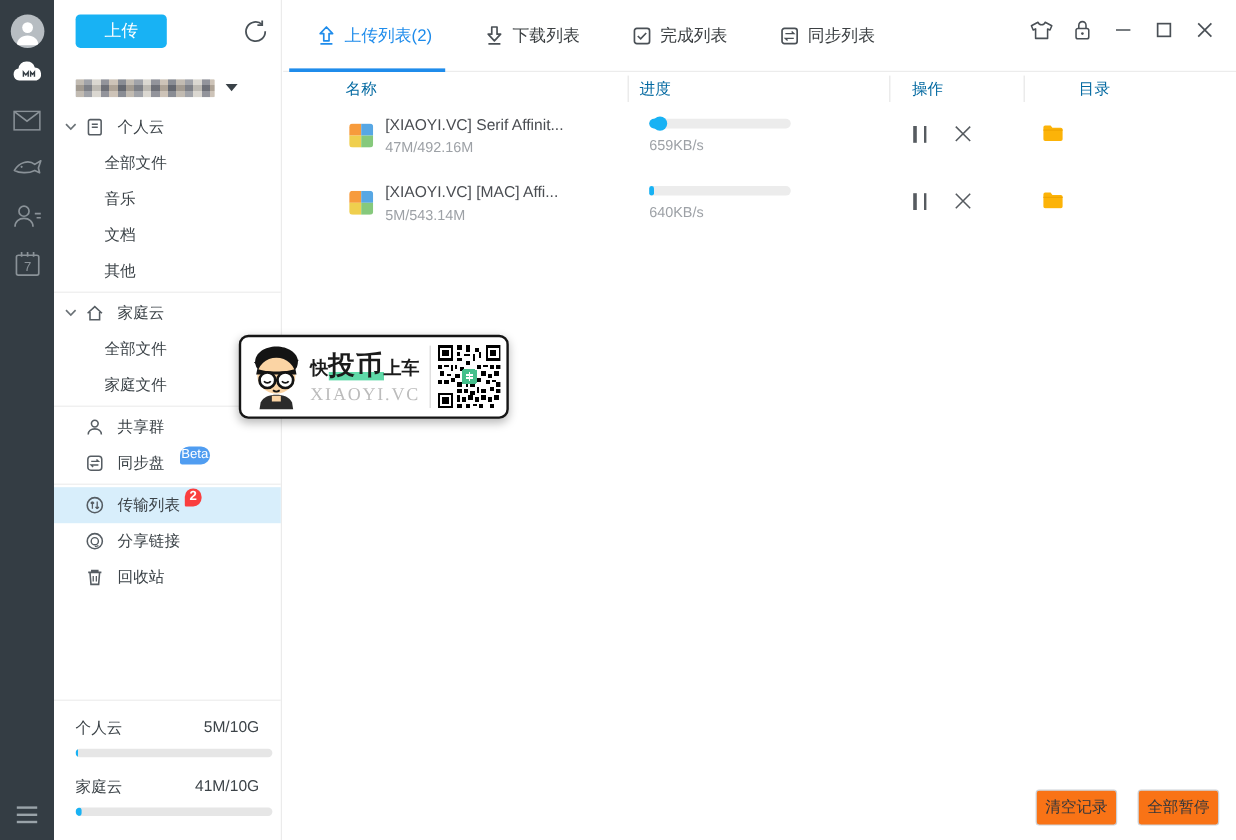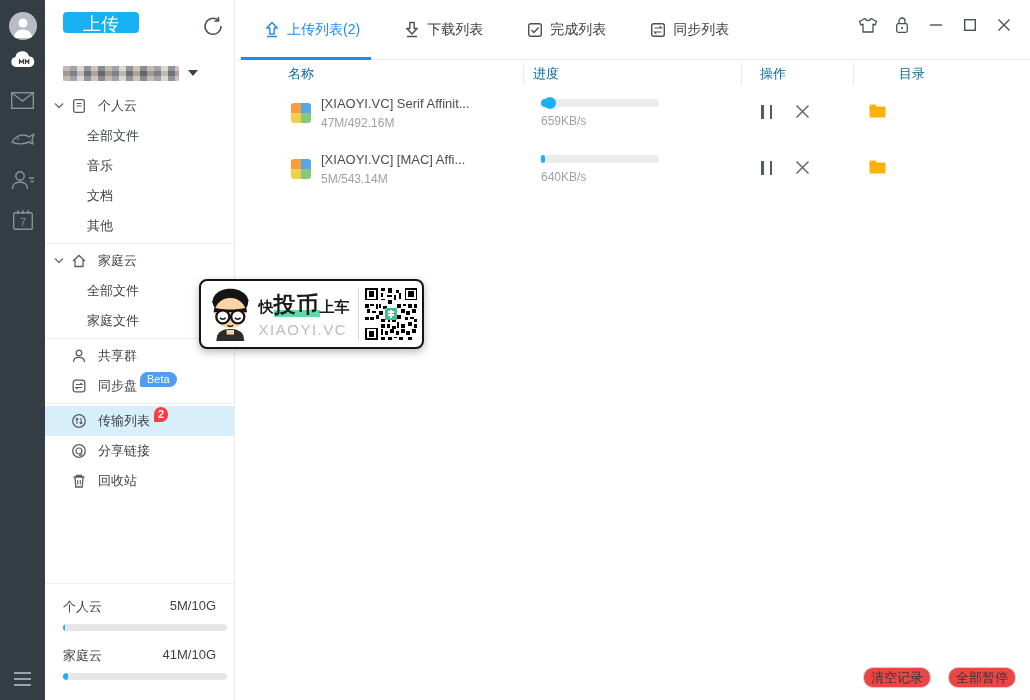--- a/index.html
+++ b/index.html
@@ -12,42 +12,42 @@
   .rail .ric { position:absolute; left:0; width:45px; display:flex; justify-content:center; }
   .avatar { position:absolute; left:9px; top:12px; width:28px; height:28px; border-radius:50%;
     background:#b7bdc2; overflow:hidden; }
   .avatar svg { display:block; margin:4px auto 0; }
   .hamburger { position:absolute; left:14px; top:672px; width:17px; height:14px; }
   .hamburger i { display:block; height:1.5px; background:#9aa3a9; margin-bottom:4.5px; }
 
   
   .sidebar { position:absolute; left:45px; top:0; width:190px; height:700px; background:#fff;
     border-right:1px solid #ebebeb; }
-  .upload-btn { position:absolute; left:18px; top:12px; width:76px; height:21px; background:#18b2f4;
-    color:#fff; font-size:18px; border:none; border-radius:4px; cursor:pointer; }
+  .upload-btn { position:absolute; left:18px; top:12px; width:76px; height:28px; background:#18b2f4;
+    color:#fff; font-size:14px; border:none; border-radius:4px; cursor:pointer; }
   .refresh { position:absolute; left:157px; top:15px; width:22px; height:22px; }
   .user-row { position:absolute; left:18px; top:64px; height:18px; display:flex; align-items:center; }
   .pixel-name { width:116px; height:15px; border-radius:1px;
     background:
       repeating-linear-gradient(0deg, rgba(255,255,255,.18) 0 5px, rgba(0,0,0,.10) 5px 10px),
       repeating-linear-gradient(90deg,#b4aca1 0 7px,#8c8f96 7px 14px,#d3cfc7 14px 21px,#7b7d85 21px 28px,#c2b6a8 28px 35px,#6f737c 35px 42px); }
   .caret-down { width:0; height:0; border-left:5px solid transparent; border-right:5px solid transparent;
     border-top:6px solid #3a4248; margin-left:9px; }
 
   .tree { position:absolute; left:0; top:91px; width:189px; }
   .titem { position:relative; height:30px; display:flex; align-items:center; font-size:13px;
     color:#3c4348; cursor:pointer; }
   .titem .chev { position:absolute; left:9px; top:11px; }
   .titem .nico { position:absolute; left:26px; top:7px; width:16px; height:16px; }
   .titem .lbl { margin-left:53px; }
   .titem.child .lbl { margin-left:42px; }
   .titem.selected { background:#d8eefb; }
   .tdiv { height:1px; background:#ededed; margin:2px 0 2px 0; }
-  .badge-beta { margin-left:3px; background:#509df1; color:#fff; font-size:11px; line-height:14px;
-    padding:0 7px 1px; border-radius:8px 8px 8px 2px; position:relative; top:-7px; }
+  .badge-beta { margin-left:13px; background:#509df1; color:#fff; font-size:11px; line-height:14px;
+    padding:0 1px 1px; border-radius:8px 8px 8px 2px; position:relative; top:-7px; }
   .badge-num { margin-left:4px; background:#fa3e3e; color:#fff; font-size:11px; font-weight:bold;
     line-height:15px; padding:0 4px; border-radius:7px 7px 7px 1px; position:relative; top:-7px; }
 
   .quota { position:absolute; left:0; bottom:0; width:189px; border-top:1px solid #ededed;
     padding:14px 18px 20px; }
   .qrow { margin-bottom:16px; }
   .qtop { display:flex; justify-content:space-between; font-size:13px; color:#3c4348; margin-bottom:8px; }
   .qbar { width:164px; height:7px; background:#e6e6e6; border-radius:4px; overflow:hidden; }
   .qfill { height:7px; background:#18b2f4; border-radius:4px; }
 
@@ -85,28 +85,28 @@
   .op-pause { position:absolute; left:516px; top:17px; width:13px; height:14px; cursor:pointer; }
   .op-pause i { position:absolute; top:0; width:2.5px; height:14px; background:#565b60; }
   .op-pause i:first-child{left:1px;} .op-pause i:last-child{right:1px;}
   .op-cancel { position:absolute; left:551px; top:16px; cursor:pointer; }
   .dir-folder { position:absolute; left:625px; top:16px; cursor:pointer; }
 
   
   .stamp { position:absolute; left:-37px; top:279px; width:225px; height:70px; background:#fff;
     border:2.5px solid #151515; border-radius:8px; box-shadow:0 3px 8px rgba(0,0,0,.28);
     display:flex; align-items:center; padding:3px 5px; }
-  .stamp-txt { margin-left:4px; width:104px; }
+  .stamp-txt { margin-left:4px; width:104px;font-family:Liberation Serif, serif; }
   .l1 { font-size:15px; font-weight:bold; color:#1b1b1b; white-space:nowrap; }
   .l1 .em { font-size:22px; letter-spacing:1px; background:linear-gradient(transparent 72%, #5fd9a8 72%); }
   .l2 { font-size:15px; color:#bcbcbc; letter-spacing:1.5px; margin-top:1px; }
   .stamp-sep { width:1px; height:52px; background:#d7d7d7; margin:0 6px 0 2px; }
 
   .footer-btns { position:absolute; right:14px; bottom:12px; display:flex; gap:17px; }
-  .fbtn { min-width:56px; height:21px; background:#ef4444; border:1px solid #ccd1d7; border-radius:10px;
+  .fbtn { min-width:56px; height:30px; background:#f97316; border:1px solid #ccd1d7; border-radius:3px;
     font-size:13px; color:#33373c; padding:0 7px; cursor:pointer;
     font-family:"Liberation Sans","DejaVu Sans",sans-serif; }
 </style>
 </head>
 <body>
 
 <div class="app">
 
   <div class="rail">
     <div class="avatar">

